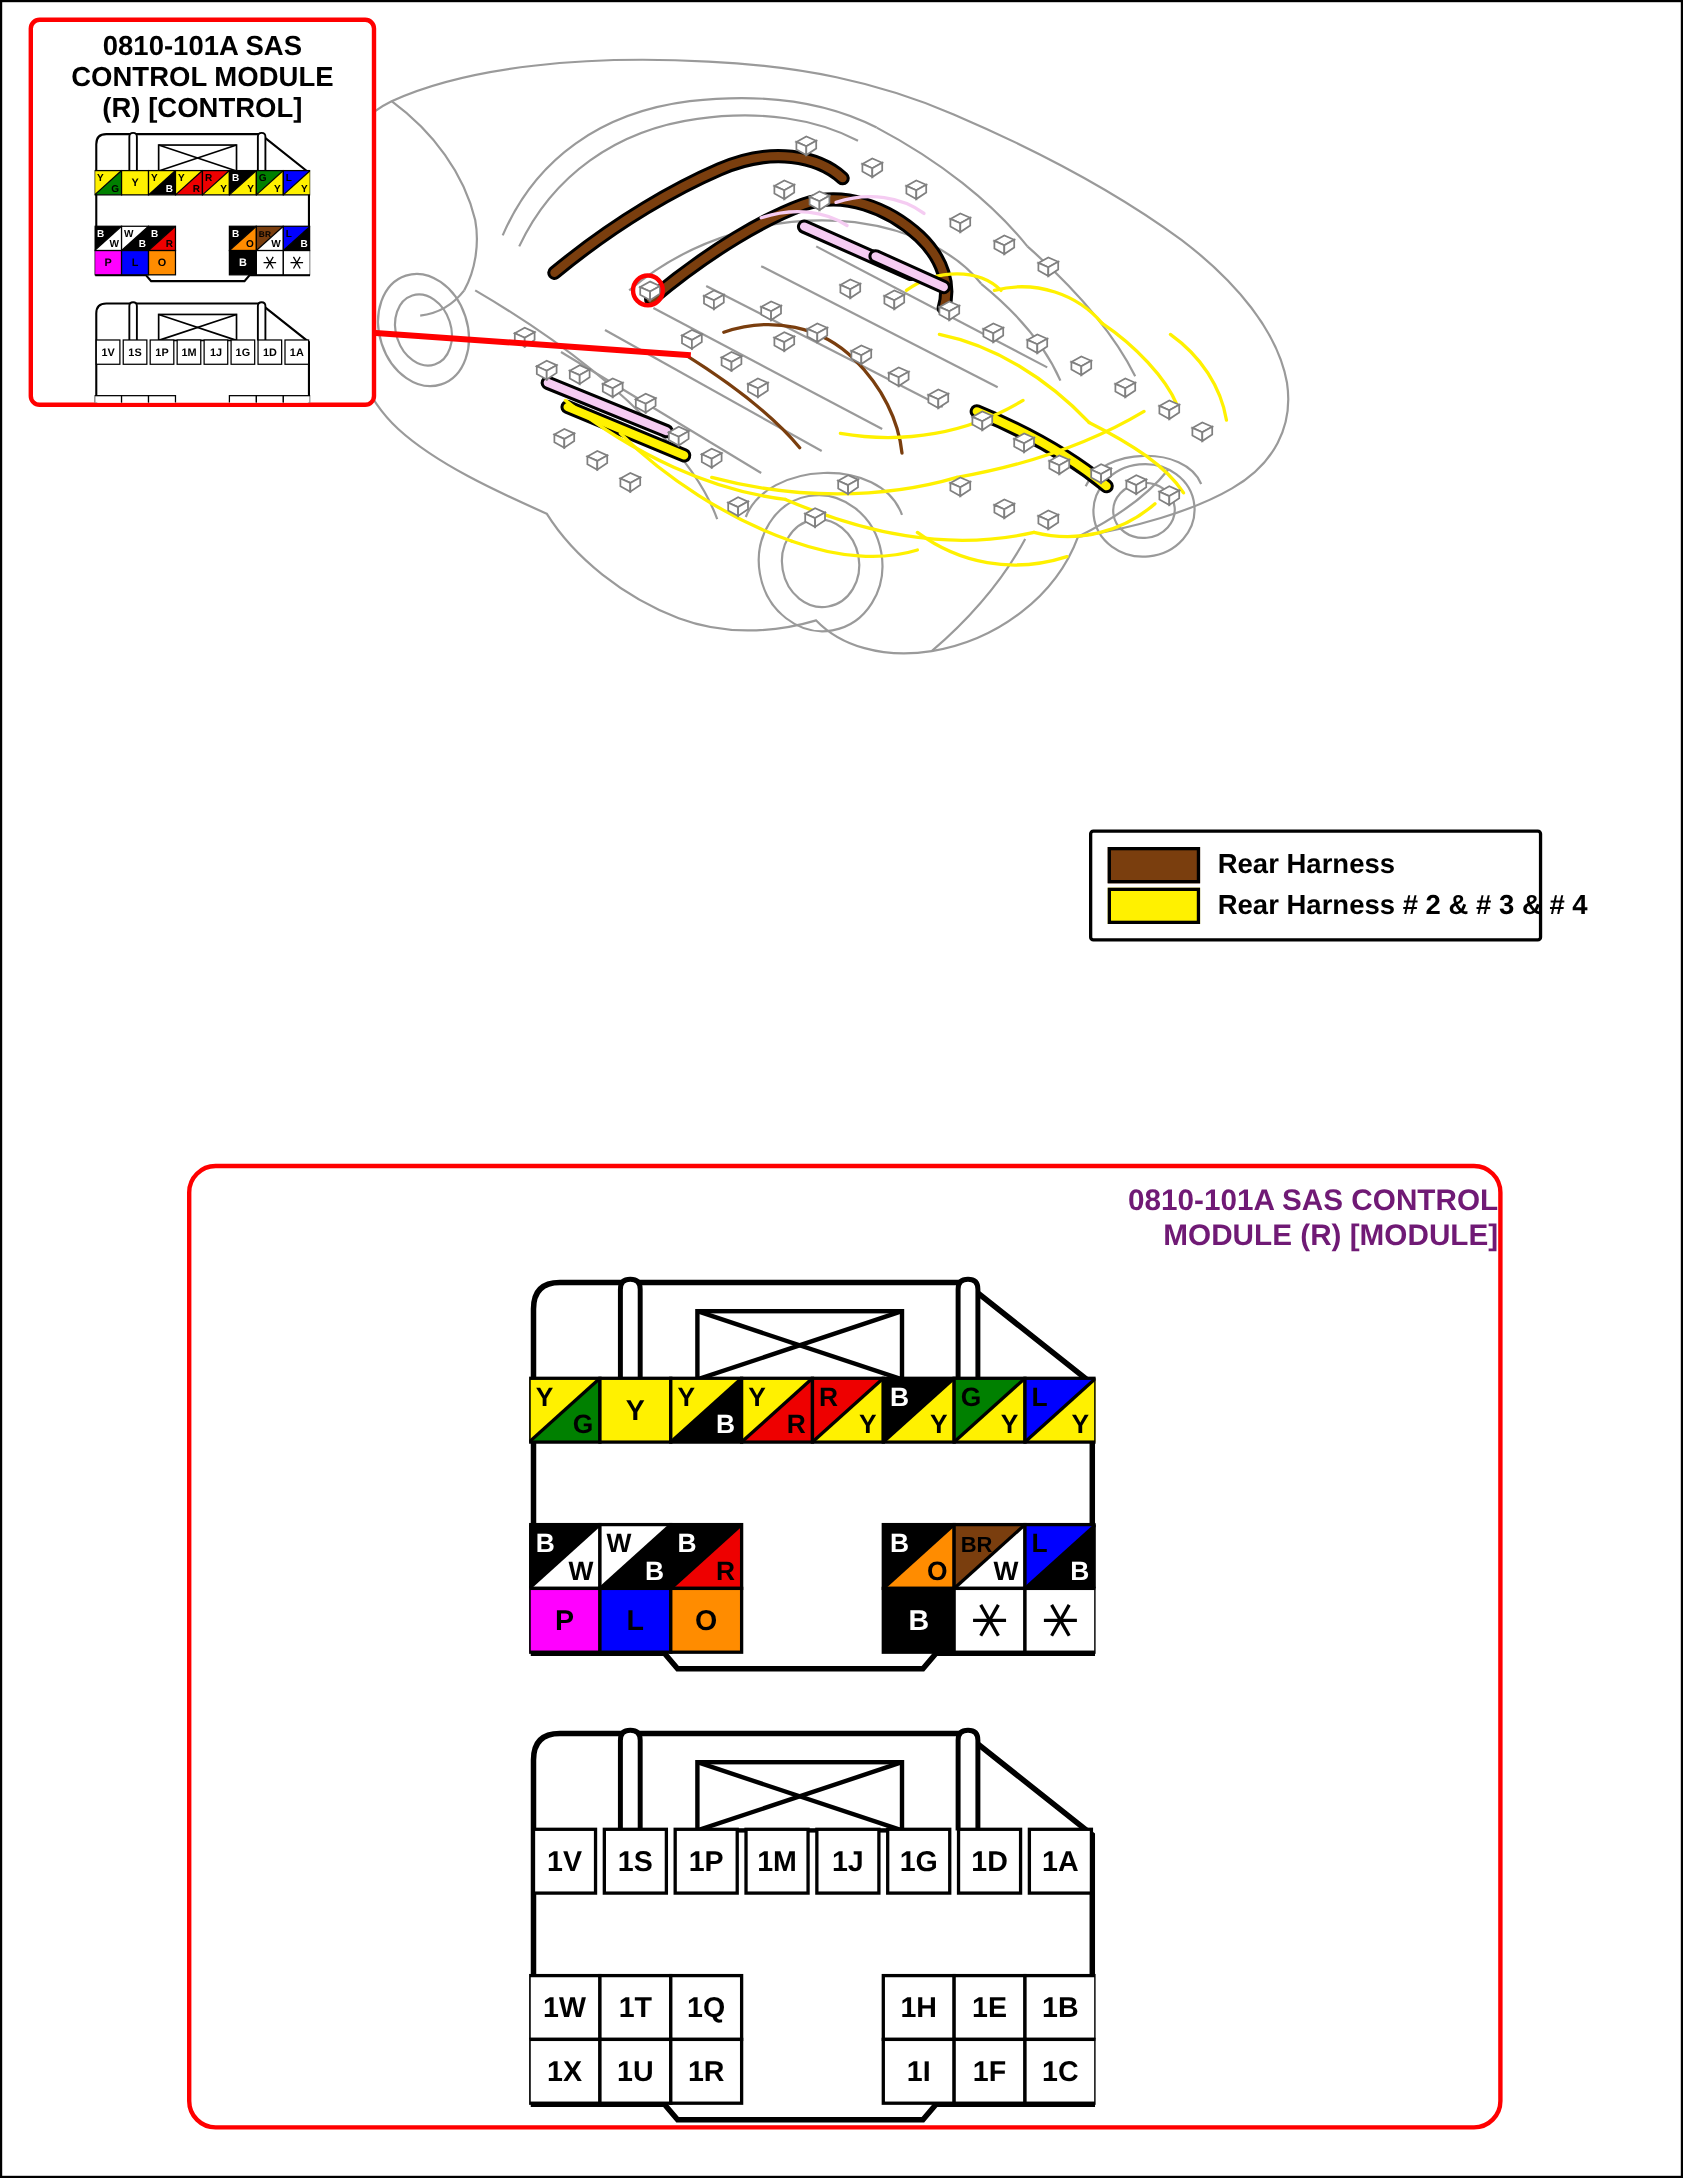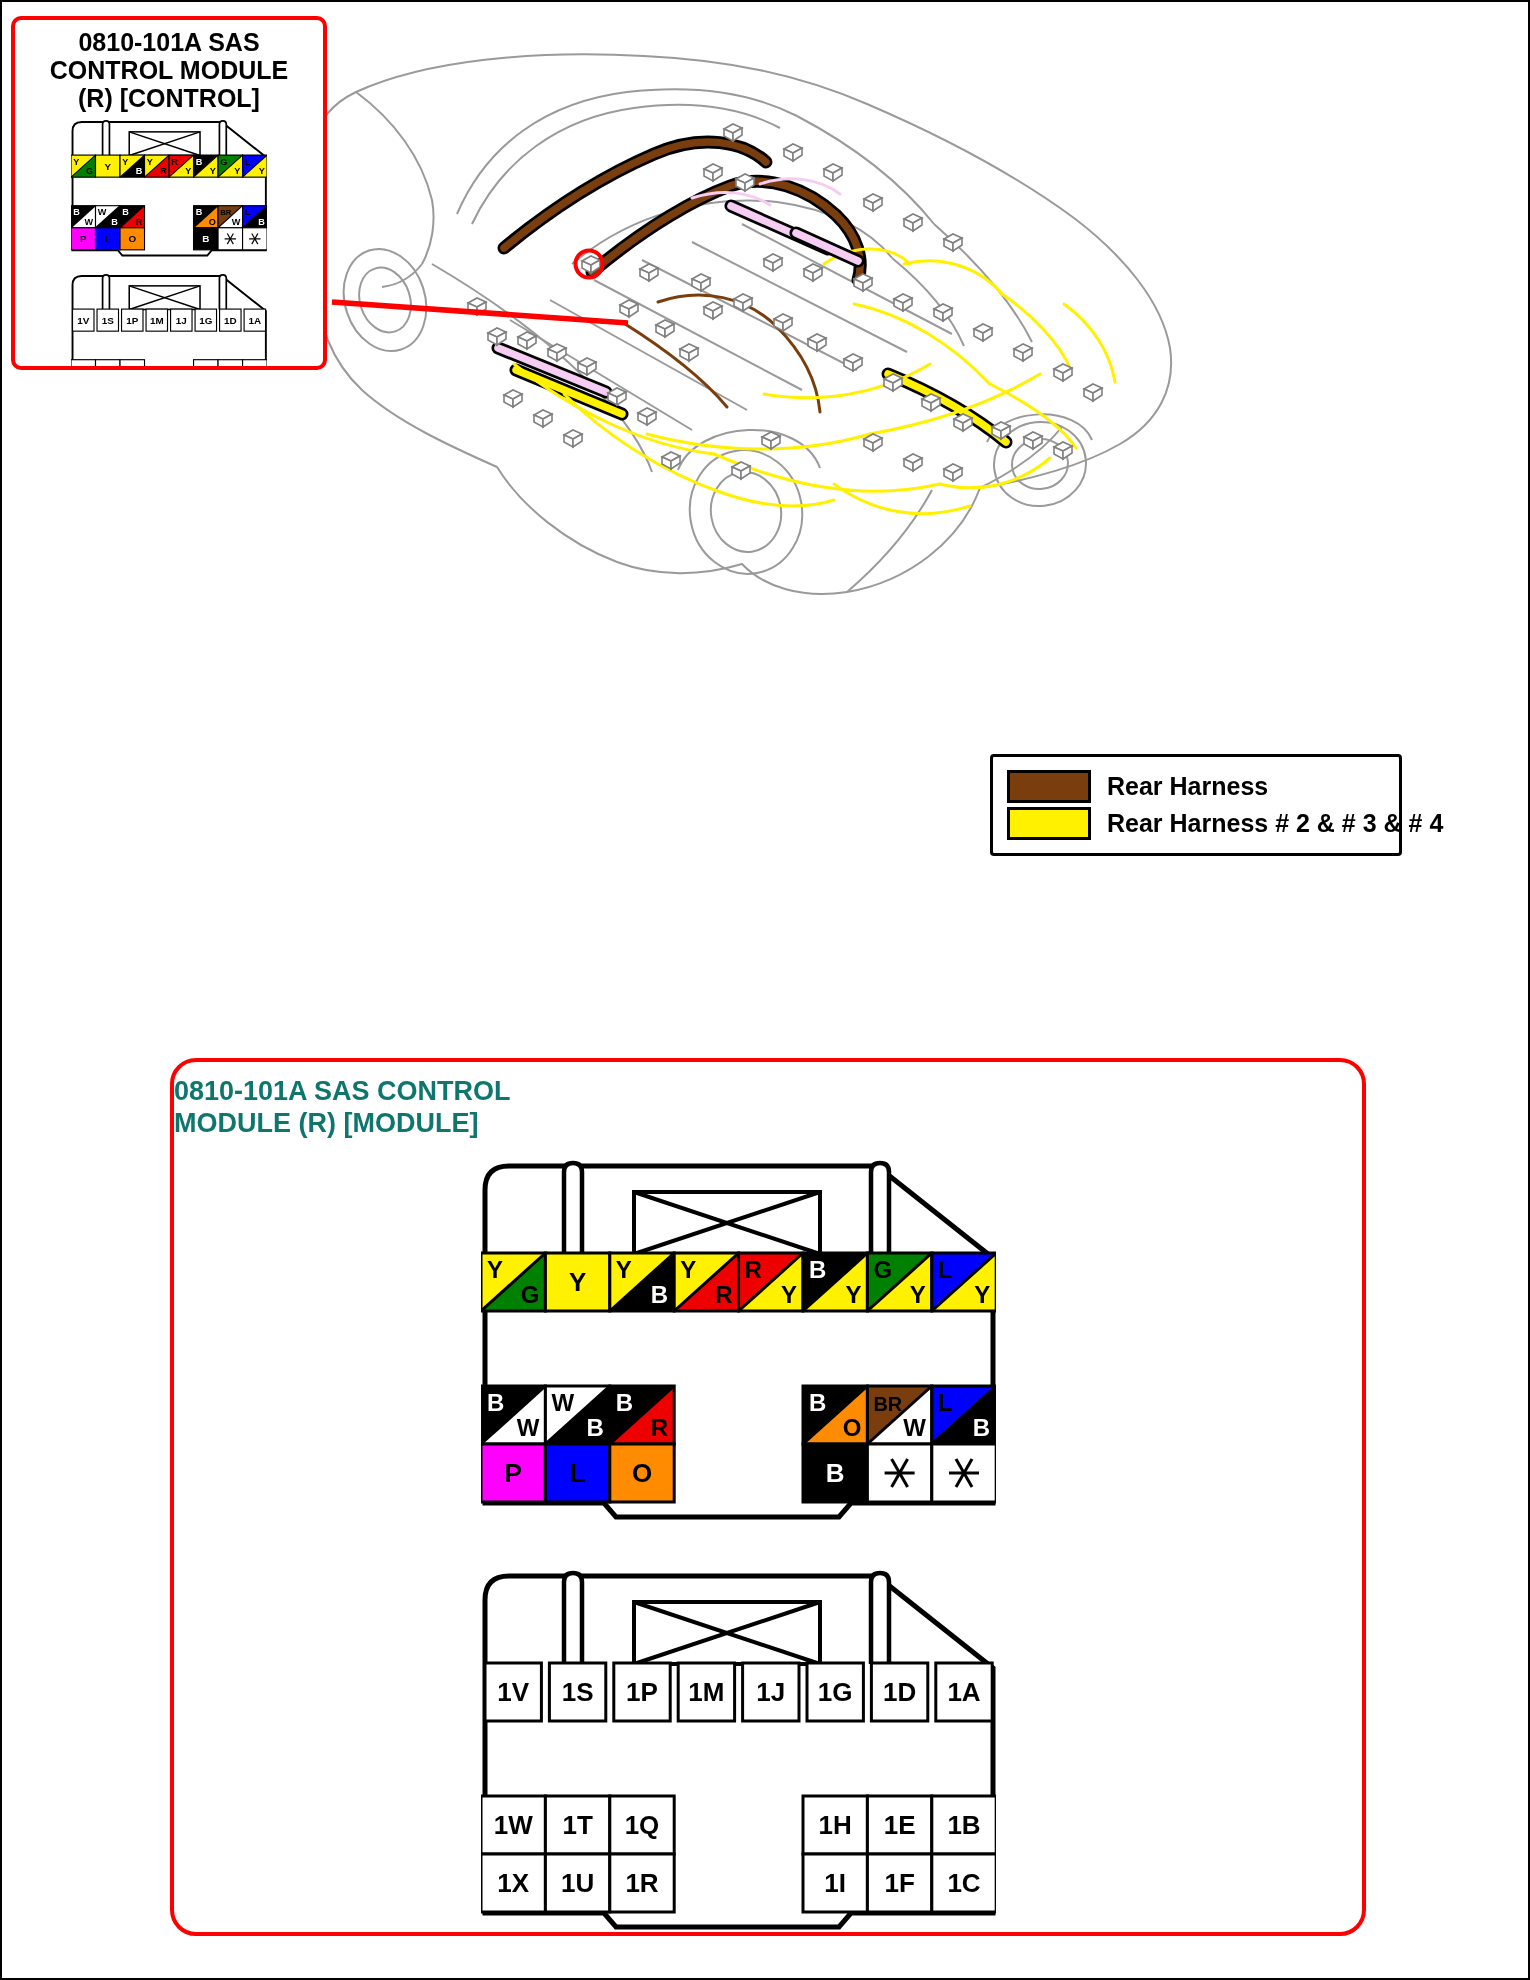--- a/index.html
+++ b/index.html
@@ -8,40 +8,40 @@
     border:2px solid #000;box-sizing:border-box;overflow:hidden;
     font-family:"Liberation Sans",sans-serif;
   }
   svg text{font-family:"Liberation Sans",sans-serif;}
   #car-svg{position:absolute;left:0;top:0;}
   .wire{stroke:#9a9a9a;stroke-width:2;fill:none;}
   .case{stroke:#000;stroke-width:13;fill:none;stroke-linecap:round;}
   .core{stroke-width:7.5;fill:none;stroke-linecap:round;}
   .thin{stroke-width:3;fill:none;stroke-linecap:round;}
   .inset-box{
-    position:absolute;left:9px;top:14px;width:316px;height:354px;
+    position:absolute;left:24px;top:14px;width:316px;height:354px;
     border:4px solid #f00;border-radius:10px;background:#fff;
     box-sizing:border-box;overflow:hidden;z-index:3;
   }
   .inset-title{margin-top:8px;text-align:center;font-weight:bold;font-size:25px;line-height:1.12;color:#000;}
   #mini-a{display:block;margin:6px auto 0;width:196px;height:140px;}
   #mini-b{display:block;margin:14px auto 0;width:196px;height:140px;}
   .legend{
     position:absolute;left:988px;top:752px;width:412px;background:#fff;
     border:3px solid #000;border-radius:4px;box-sizing:border-box;
     padding:9px 8px 9px 14px;z-index:2;
   }
   .legend-row{display:flex;align-items:center;margin:4px 0;}
   .legend-swatch{width:84px;height:33px;border:3px solid #000;margin-right:16px;flex:none;box-sizing:border-box;}
   .legend-label{font-size:25px;font-weight:bold;color:#000;white-space:nowrap;}
   .detail-box{
     position:absolute;left:168px;top:1056px;width:1196px;height:878px;
     border:4px solid #f00;border-radius:26px;background:#fff;box-sizing:border-box;z-index:2;
   }
-  .detail-title{margin-top:14px;text-align:left;font-weight:bold;font-size:27px;line-height:1.18;color:#0f766e;}
+  .detail-title{margin-top:14px;text-align:right;font-weight:bold;font-size:27px;line-height:1.18;color:#701a75;}
   #conn-a{position:absolute;left:307px;top:94px;width:515px;height:367px;}
   #conn-b{position:absolute;left:307px;top:504px;width:515px;height:367px;}
 </style>
 </head>
 <body>
 
 <div class="page">
 
   <svg id="car-svg" viewBox="0 0 1530 1000" width="1530" height="1000">
     <defs>

